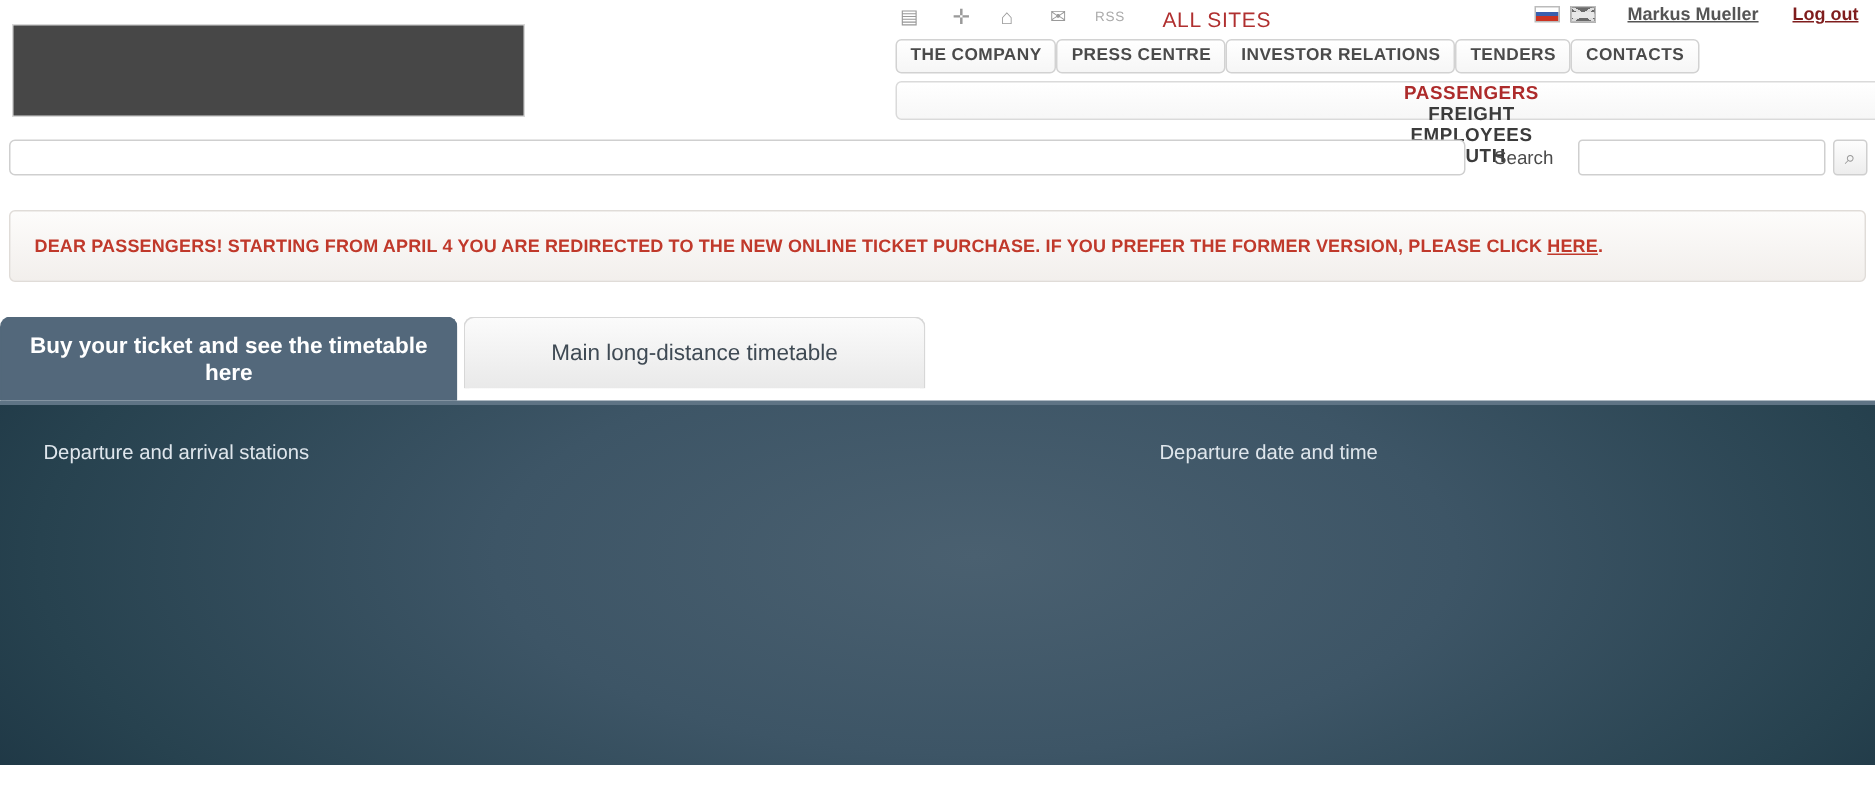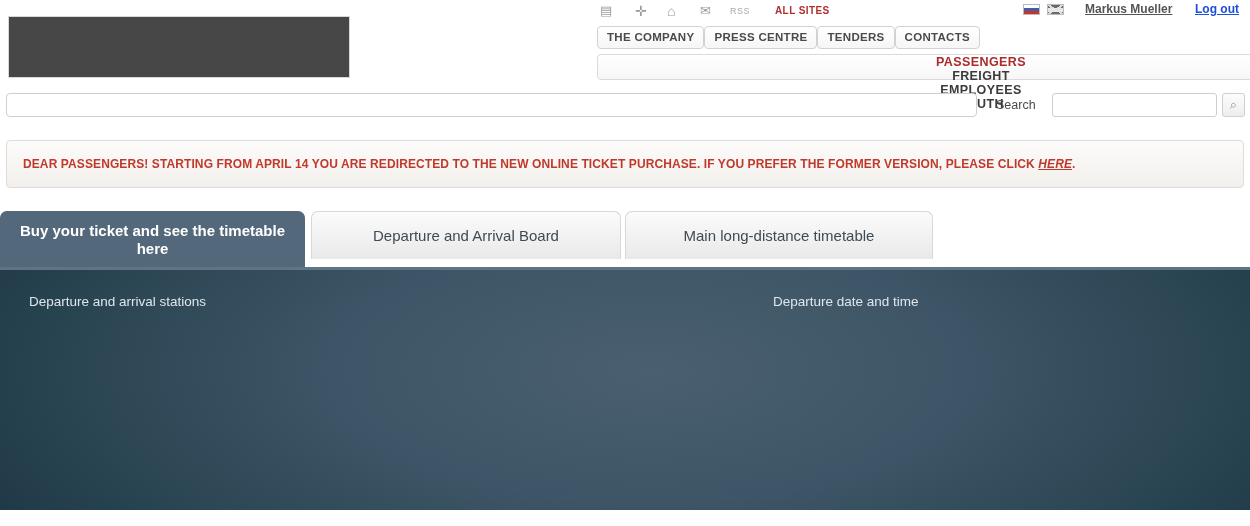--- a/index.html
+++ b/index.html
@@ -36,21 +36,21 @@
   #icon-mobile { left:5px; }
   #icon-access { left:40px; font-size:14px; }
   #icon-home   { left:72px; font-size:14px; }
   #icon-mail   { left:105px; font-size:13px; }
   #rss-link {
     position:absolute; left:135px; top:6px;
     font-size:9px; color:#aaa; letter-spacing:.5px;
   }
   #allsites-link {
     position:absolute; left:180px; top:5px;
-    font-size:10px; color:#b03030; letter-spacing:.4px; font-weight:bold;
+    font-size:14px; color:#b03030; letter-spacing:.4px; font-weight:normal;
   }
   .flag {
     position:absolute; top:4px; width:17px; height:11px;
     border:1px solid #bbb;
   }
   #flag-ru { left:428px; background:linear-gradient(#fff 0 33%, #3a5fae 33% 66%, #c32 66% 100%); }
   #flag-en {
     left:452px;
     background:#555;
     overflow:hidden;
@@ -65,21 +65,21 @@
   #flag-en::after{
     content:""; position:absolute; left:0; right:0; top:3px; height:4px;
     background:#e8e8e8;
     box-shadow: 6px -3px 0 0 #e8e8e8 inset;
   }
   #user-name, #logout-link {
     position:absolute; top:2px;
     font-size:12px; text-decoration:underline; font-weight:bold;
   }
   #user-name { left:490px; color:#555; }
-  #logout-link { left:600px; color:#1d4ed8; }
+  #logout-link { left:600px; color:#7f1d1d; }
 
   #nav-secondary {
     position:absolute; left:597px; top:26px;
     display:flex; gap:0;
   }
   .nav-sec-item {
     border:1px solid #d2d2d2; border-radius:4px;
     background:linear-gradient(#ffffff,#f6f6f6);
     padding:4px 9px 5px 9px;
     font-size:11.5px; font-weight:bold; letter-spacing:.3px;
@@ -131,21 +131,21 @@
     position:absolute; left:6px; top:140px;
     width:1238px; height:48px;
     border:1px solid #e0dcd8; border-radius:4px;
     background:linear-gradient(#fdfcfb,#f2efec);
   }
   #alert-text {
     position:absolute; left:16px; top:16px;
     font-size:12px; font-weight:bold; color:#c0392b;
     letter-spacing:.1px;
   }
-  #alert-text a { color:#c0392b; text-decoration:underline;font-style:italic; }
+  #alert-text a { color:#c0392b; text-decoration:underline; }
 
   
   #tabs {
     position:absolute; left:0px; top:211px;
     width:1250px; height:56px;
     display:flex; 
   }
   .tab {
     height:52px;
     border-radius:7px 7px 0 0;
@@ -218,20 +218,21 @@
     <span id="allsites-link">ALL SITES</span>
     <span class="flag" id="flag-ru"></span>
     <span class="flag" id="flag-en"></span>
     <span id="user-name">Markus Mueller</span>
     <span id="logout-link">Log out</span>
   </div>
 
   <div id="nav-secondary">
     <div class="nav-sec-item">THE COMPANY</div>
     <div class="nav-sec-item">PRESS CENTRE</div>
+    <div class="nav-sec-item">INVESTOR RELATIONS</div>
     <div class="nav-sec-item">TENDERS</div>
     <div class="nav-sec-item">CONTACTS</div>
   </div>
 
   <div id="nav-primary">
     <div class="nav-pri-item active">PASSENGERS</div>
     <div class="nav-pri-item">FREIGHT</div>
     <div class="nav-pri-item">EMPLOYEES</div>
     <div class="nav-pri-item">YOUTH</div>
   </div>
@@ -239,27 +240,26 @@
 
 <div id="search-row">
   <input id="wide-input" type="text" value="" style="">
   <span id="search-label">Search</span>
   <input id="search-input" type="text" value="" style="">
   <div id="search-btn">⌕</div>
 </div>
 
 <div id="alert-banner">
   <div id="alert-text">
-    <span>DEAR PASSENGERS! STARTING FROM APRIL 14 YOU ARE REDIRECTED TO THE NEW ONLINE TICKET PURCHASE. IF YOU PREFER THE FORMER VERSION, PLEASE CLICK </span><a href="#">HERE</a><span>.</span>
+    <span>DEAR PASSENGERS! STARTING FROM APRIL 4 YOU ARE REDIRECTED TO THE NEW ONLINE TICKET PURCHASE. IF YOU PREFER THE FORMER VERSION, PLEASE CLICK </span><a href="#">HERE</a><span>.</span>
   </div>
 </div>
 
 <div id="tabs">
   <div class="tab active" id="tab-0">Buy your ticket and see the timetable here</div>
-  <div class="tab inactive" id="tab-2">Departure and Arrival Board</div>
   <div class="tab inactive" id="tab-3">Main long-distance timetable</div>
 </div>
 
 <div id="panel">
 
   <div class="panel-label" id="label-stations">Departure and arrival stations</div>
   <div class="panel-label" id="label-datetime">Departure date and time</div>
 
 
 </div>

